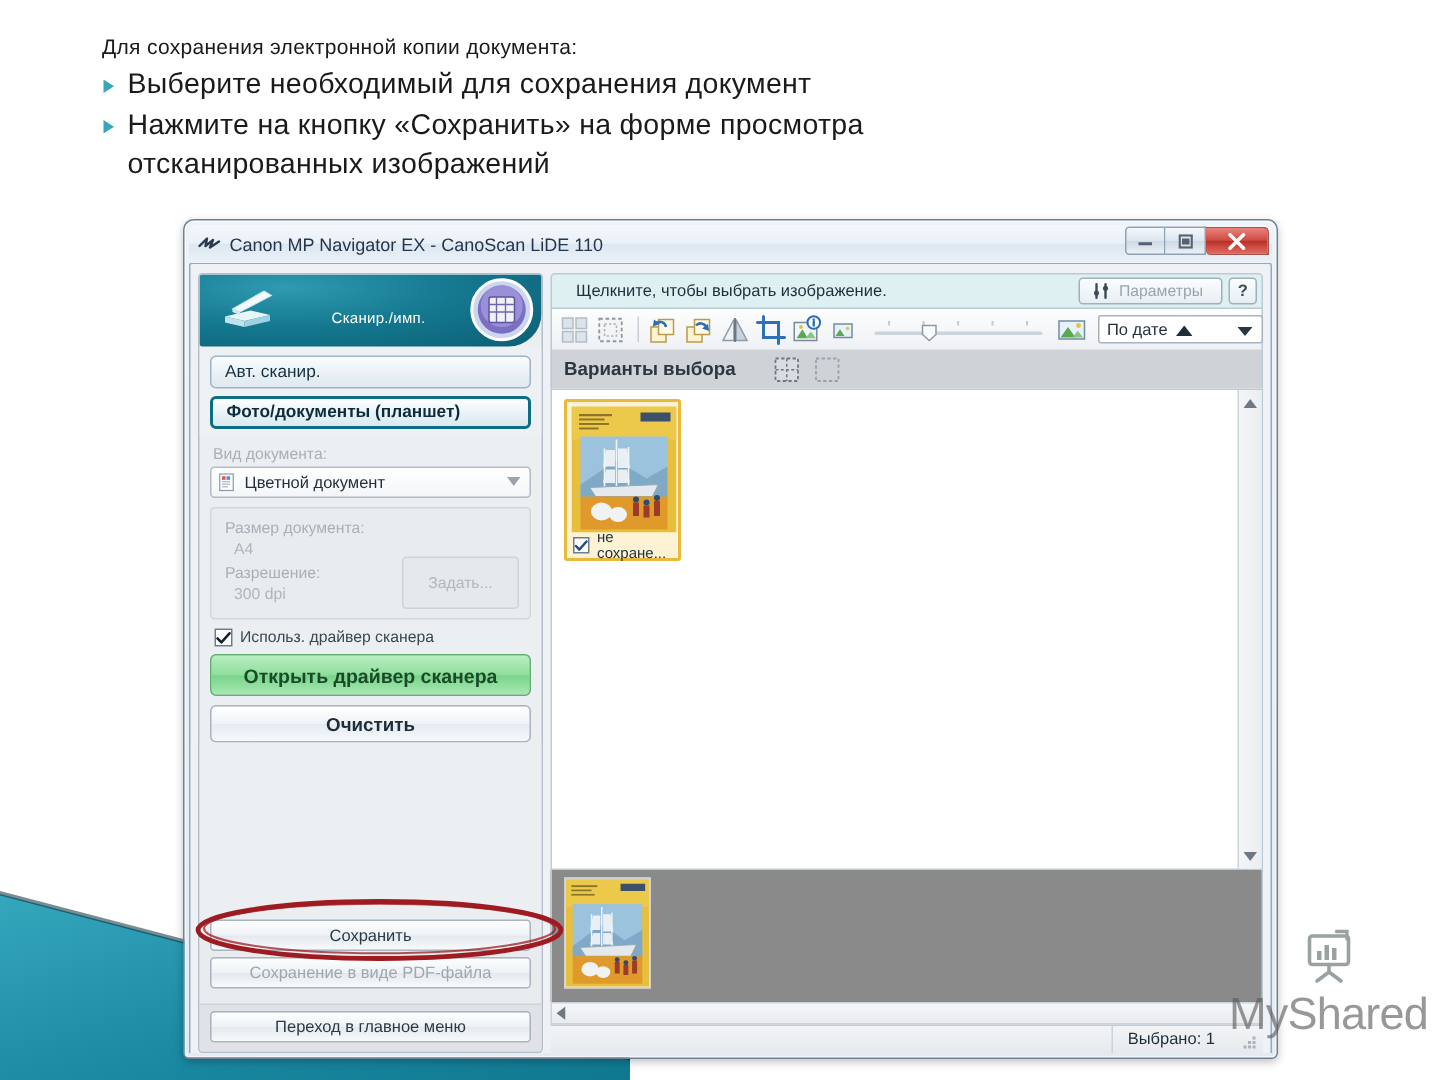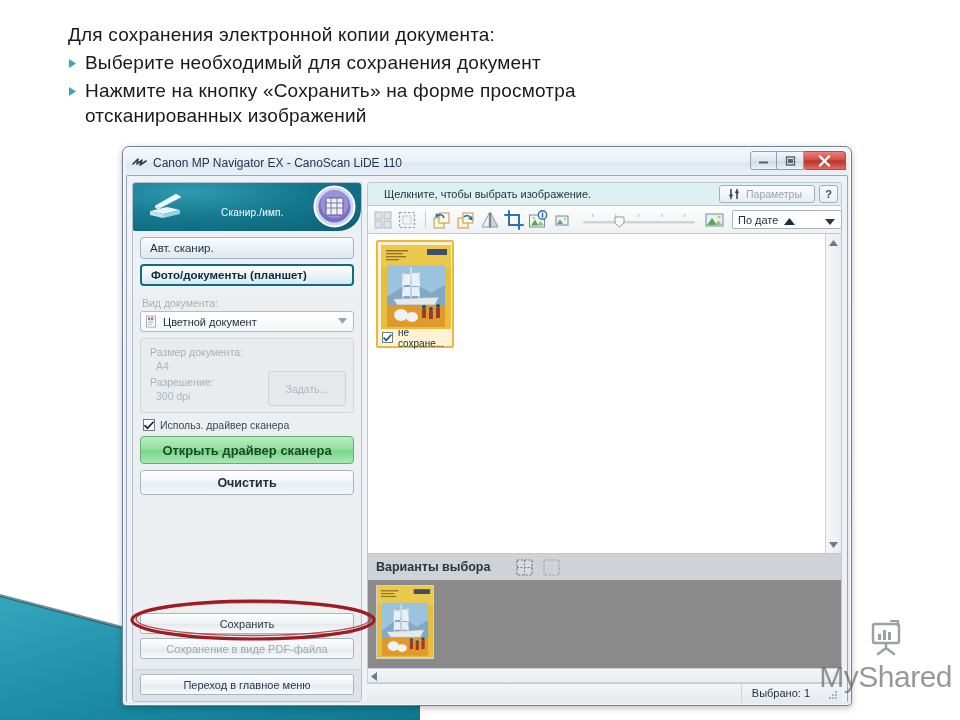--- a/index.html
+++ b/index.html
@@ -7,21 +7,21 @@
   body {
     width:960px; height:720px; position:relative; overflow:hidden;
     background:#ffffff;
     font-family:"Liberation Sans", sans-serif;
     -webkit-font-smoothing:antialiased;
   }
 
   
   #slide-text { position:absolute; left:68px; top:22px; width:600px; }
   .lead {
-    font-size:19px; color:#1a1a1a; line-height:1.34; letter-spacing:.2px;
+    font-size:14px; color:#1a1a1a; line-height:1.34; letter-spacing:.2px;
     margin:0 0 3px 0; font-weight:400;
   }
   .bullet-row { display:flex; align-items:flex-start; margin:0 0 2px 0; }
   .bullet-mark {
     width:17px; flex:0 0 17px; padding-top:9px; color:#3aa6b9; font-size:10px; line-height:1;
   }
   .bullet-mark svg { display:block; }
   .bullet-text {
     font-size:19px; color:#1a1a1a; line-height:1.34; letter-spacing:.2px;
   }
@@ -517,20 +517,35 @@
             <svg width="11" height="7" viewBox="0 0 11 7">
                 <polygon points="5.5,0 11,7 0,7" fill="#1f2d38"></polygon>
               </svg>
           </span>
           <span id="sort-caret">
             <svg width="10" height="6" viewBox="0 0 10 6">
                 <polygon points="0,0 10,0 5,6" fill="#2a3642"></polygon>
               </svg>
           </span>
         </div>
+      </div>
+
+      <div id="variants-header">
+        <span id="variants-title">Варианты выбора</span>
+        <span class="sel-icon">
+          <svg width="17" height="17" viewBox="0 0 17 17">
+            <rect x="1" y="1" width="15" height="15" fill="#d9dde1" stroke="#70797f" stroke-width="1.2" stroke-dasharray="2.2 1.6"></rect>
+            <path d="M8.5 1 V16 M1 8.5 H16" stroke="#70797f" stroke-width="1" stroke-dasharray="2 1.5"></path>
+          </svg>
+        </span>
+        <span class="sel-icon">
+          <svg width="17" height="17" viewBox="0 0 17 17">
+            <rect x="1" y="1" width="15" height="15" fill="#cfd3d7" stroke="#9aa1a7" stroke-width="1.2" stroke-dasharray="2.2 1.6"></rect>
+          </svg>
+        </span>
       </div>
 
       <div id="thumb-area">
         <div id="thumb-strip">
           <div class="thumb-card">
             <svg class="thumb-img" viewBox="0 0 70 84">
               <rect width="70" height="84" fill="#e8bf3c"></rect>
               <rect x="0" y="0" width="70" height="22" fill="#ecc84b"></rect>
               <g fill="#6d5a1e" opacity=".75">
                 <rect x="5" y="5" width="22" height="1.5"></rect>
@@ -584,35 +599,20 @@
               </svg>
           </span>
           <span class="scroll-arrow">
             <svg width="9" height="6" viewBox="0 0 9 6">
                 <polygon points="0,0 9,0 4.5,6" fill="#6d7883"></polygon>
               </svg>
           </span>
         </div>
       </div>
 
-      <div id="variants-header">
-        <span id="variants-title">Варианты выбора</span>
-        <span class="sel-icon">
-          <svg width="17" height="17" viewBox="0 0 17 17">
-            <rect x="1" y="1" width="15" height="15" fill="#d9dde1" stroke="#70797f" stroke-width="1.2" stroke-dasharray="2.2 1.6"></rect>
-            <path d="M8.5 1 V16 M1 8.5 H16" stroke="#70797f" stroke-width="1" stroke-dasharray="2 1.5"></path>
-          </svg>
-        </span>
-        <span class="sel-icon">
-          <svg width="17" height="17" viewBox="0 0 17 17">
-            <rect x="1" y="1" width="15" height="15" fill="#cfd3d7" stroke="#9aa1a7" stroke-width="1.2" stroke-dasharray="2.2 1.6"></rect>
-          </svg>
-        </span>
-      </div>
-
       <div id="variants-body">
         <svg class="variant-thumb" viewBox="0 0 58 74">
           <rect width="58" height="74" fill="#e8bf3c"></rect>
           <rect x="0" y="0" width="58" height="19" fill="#ecc84b"></rect>
           <g fill="#6d5a1e" opacity=".75">
             <rect x="4" y="4" width="18" height="1.3"></rect>
               <rect x="4" y="7" width="14" height="1.2"></rect>
             <rect x="4" y="10" width="16" height="1.2"></rect>
           </g>
           <rect x="38" y="3" width="17" height="5" fill="#3c4f6b"></rect>

